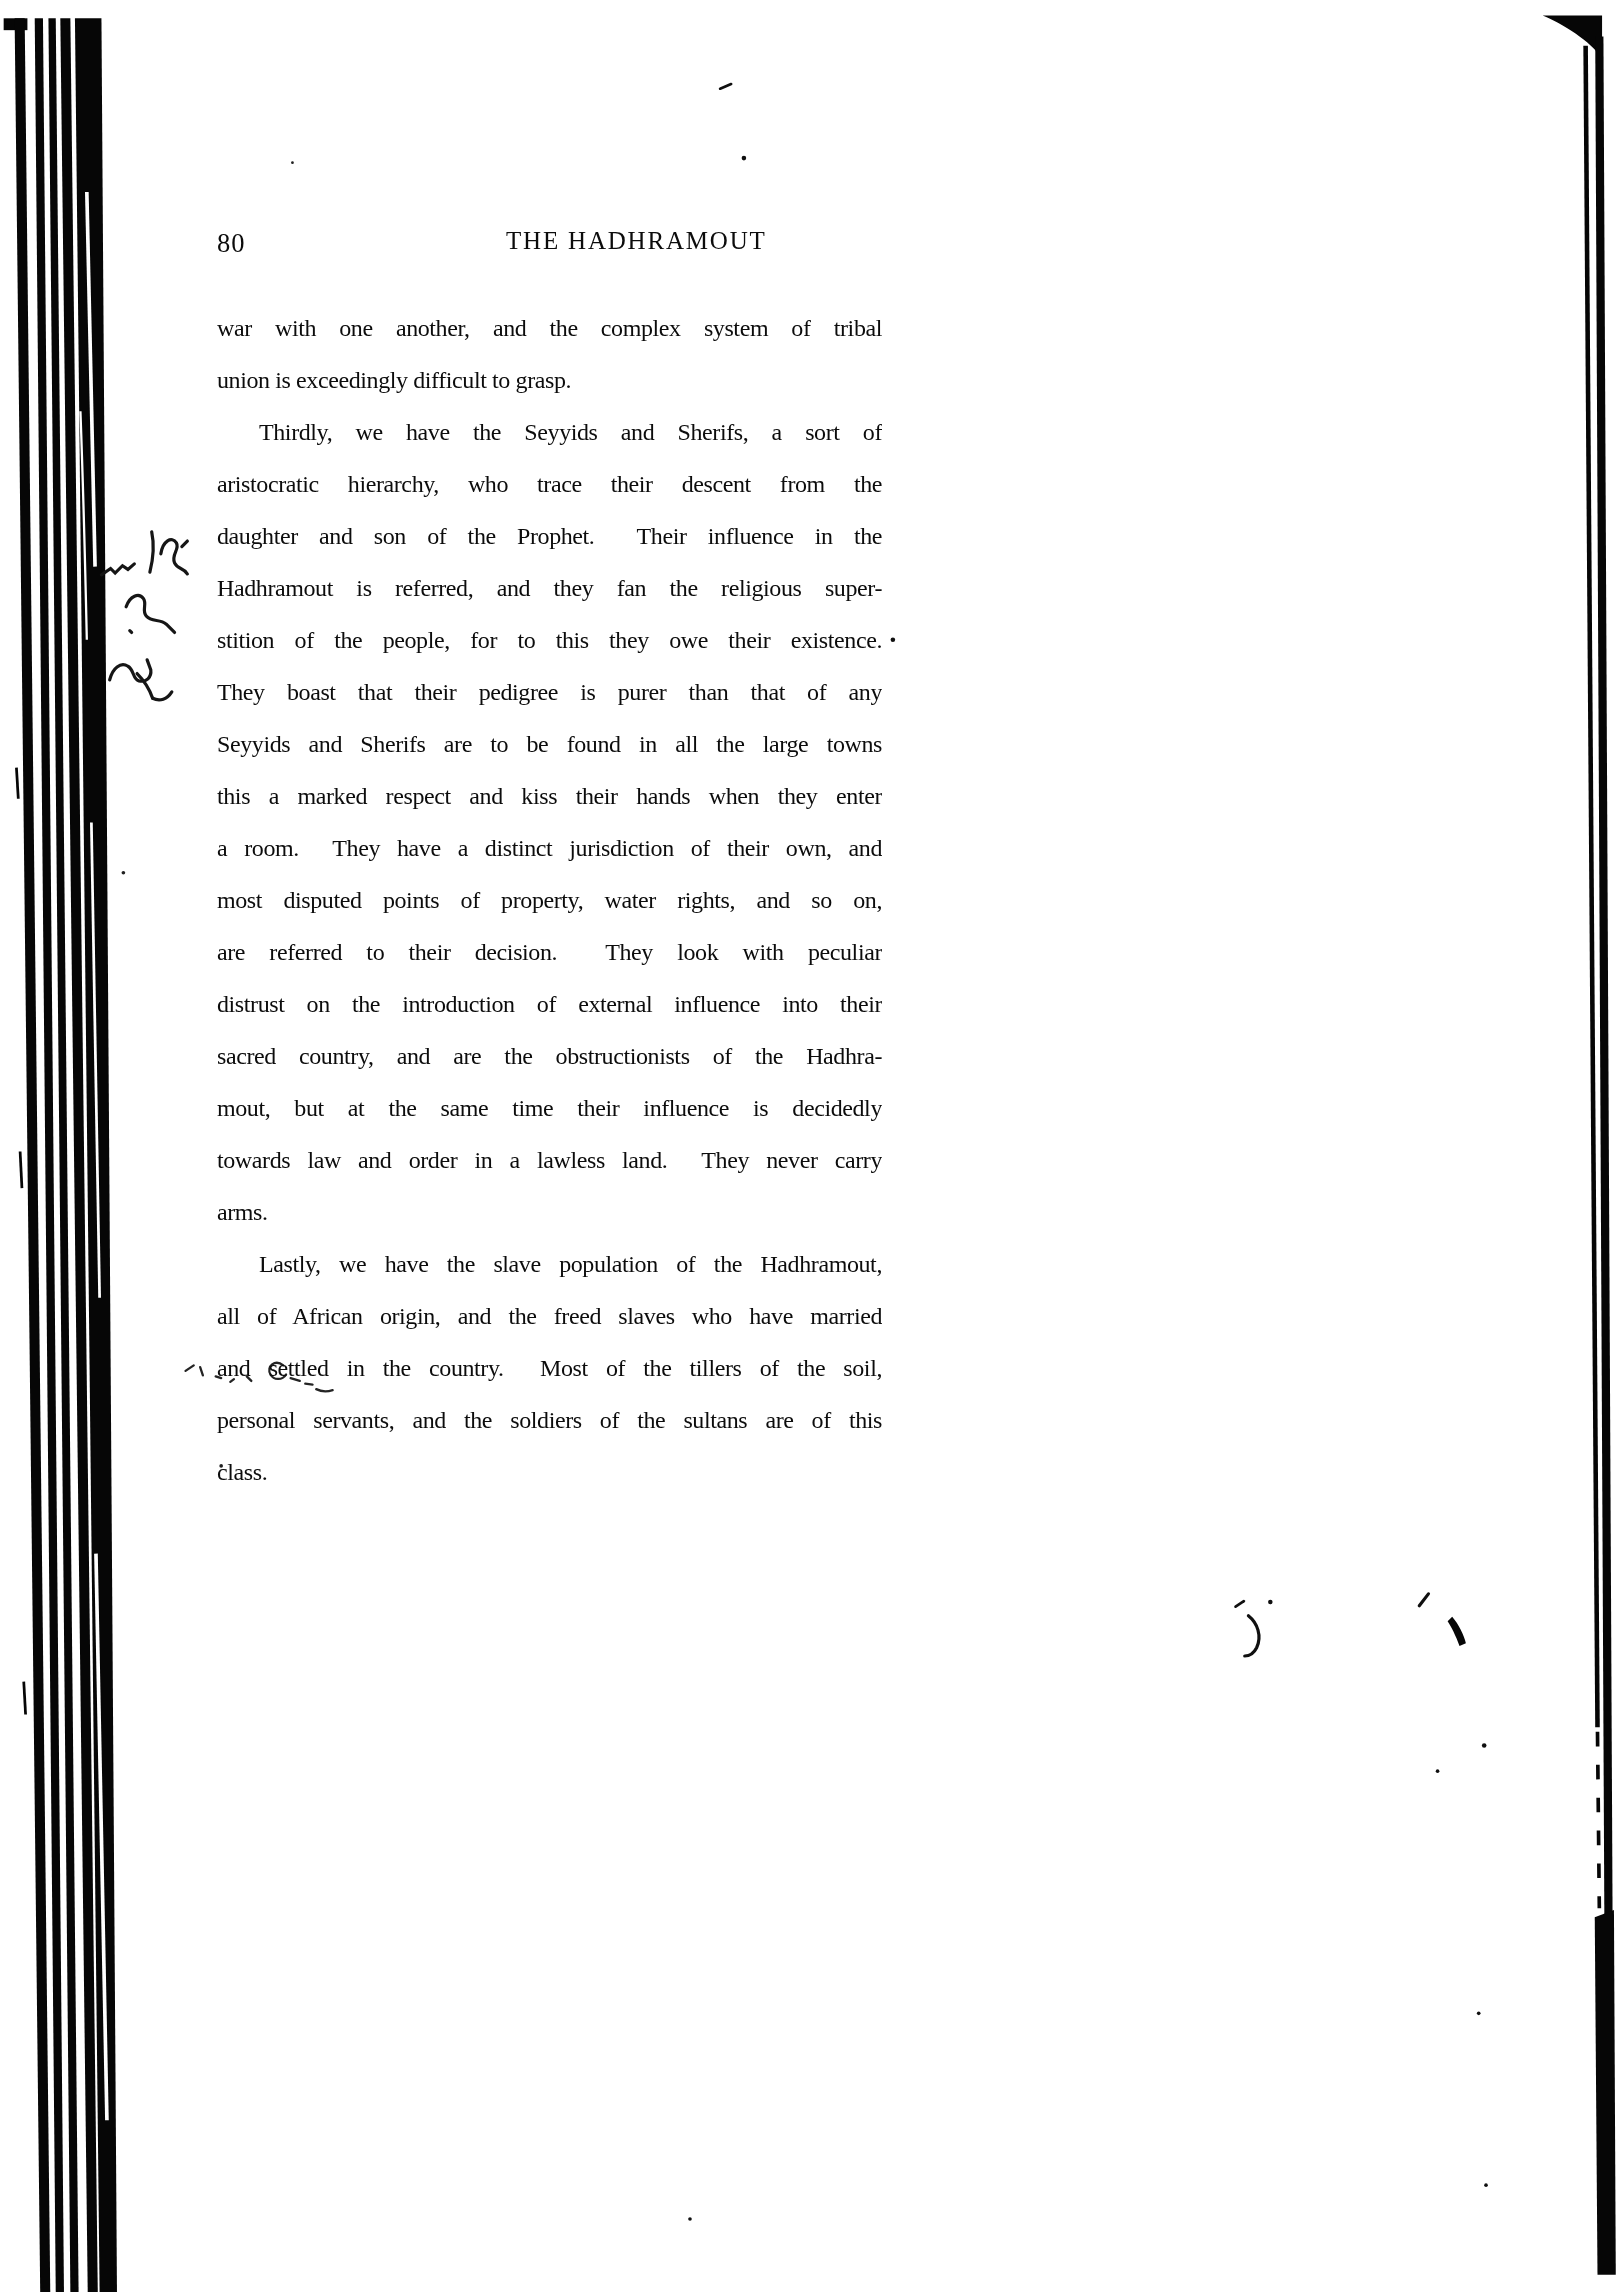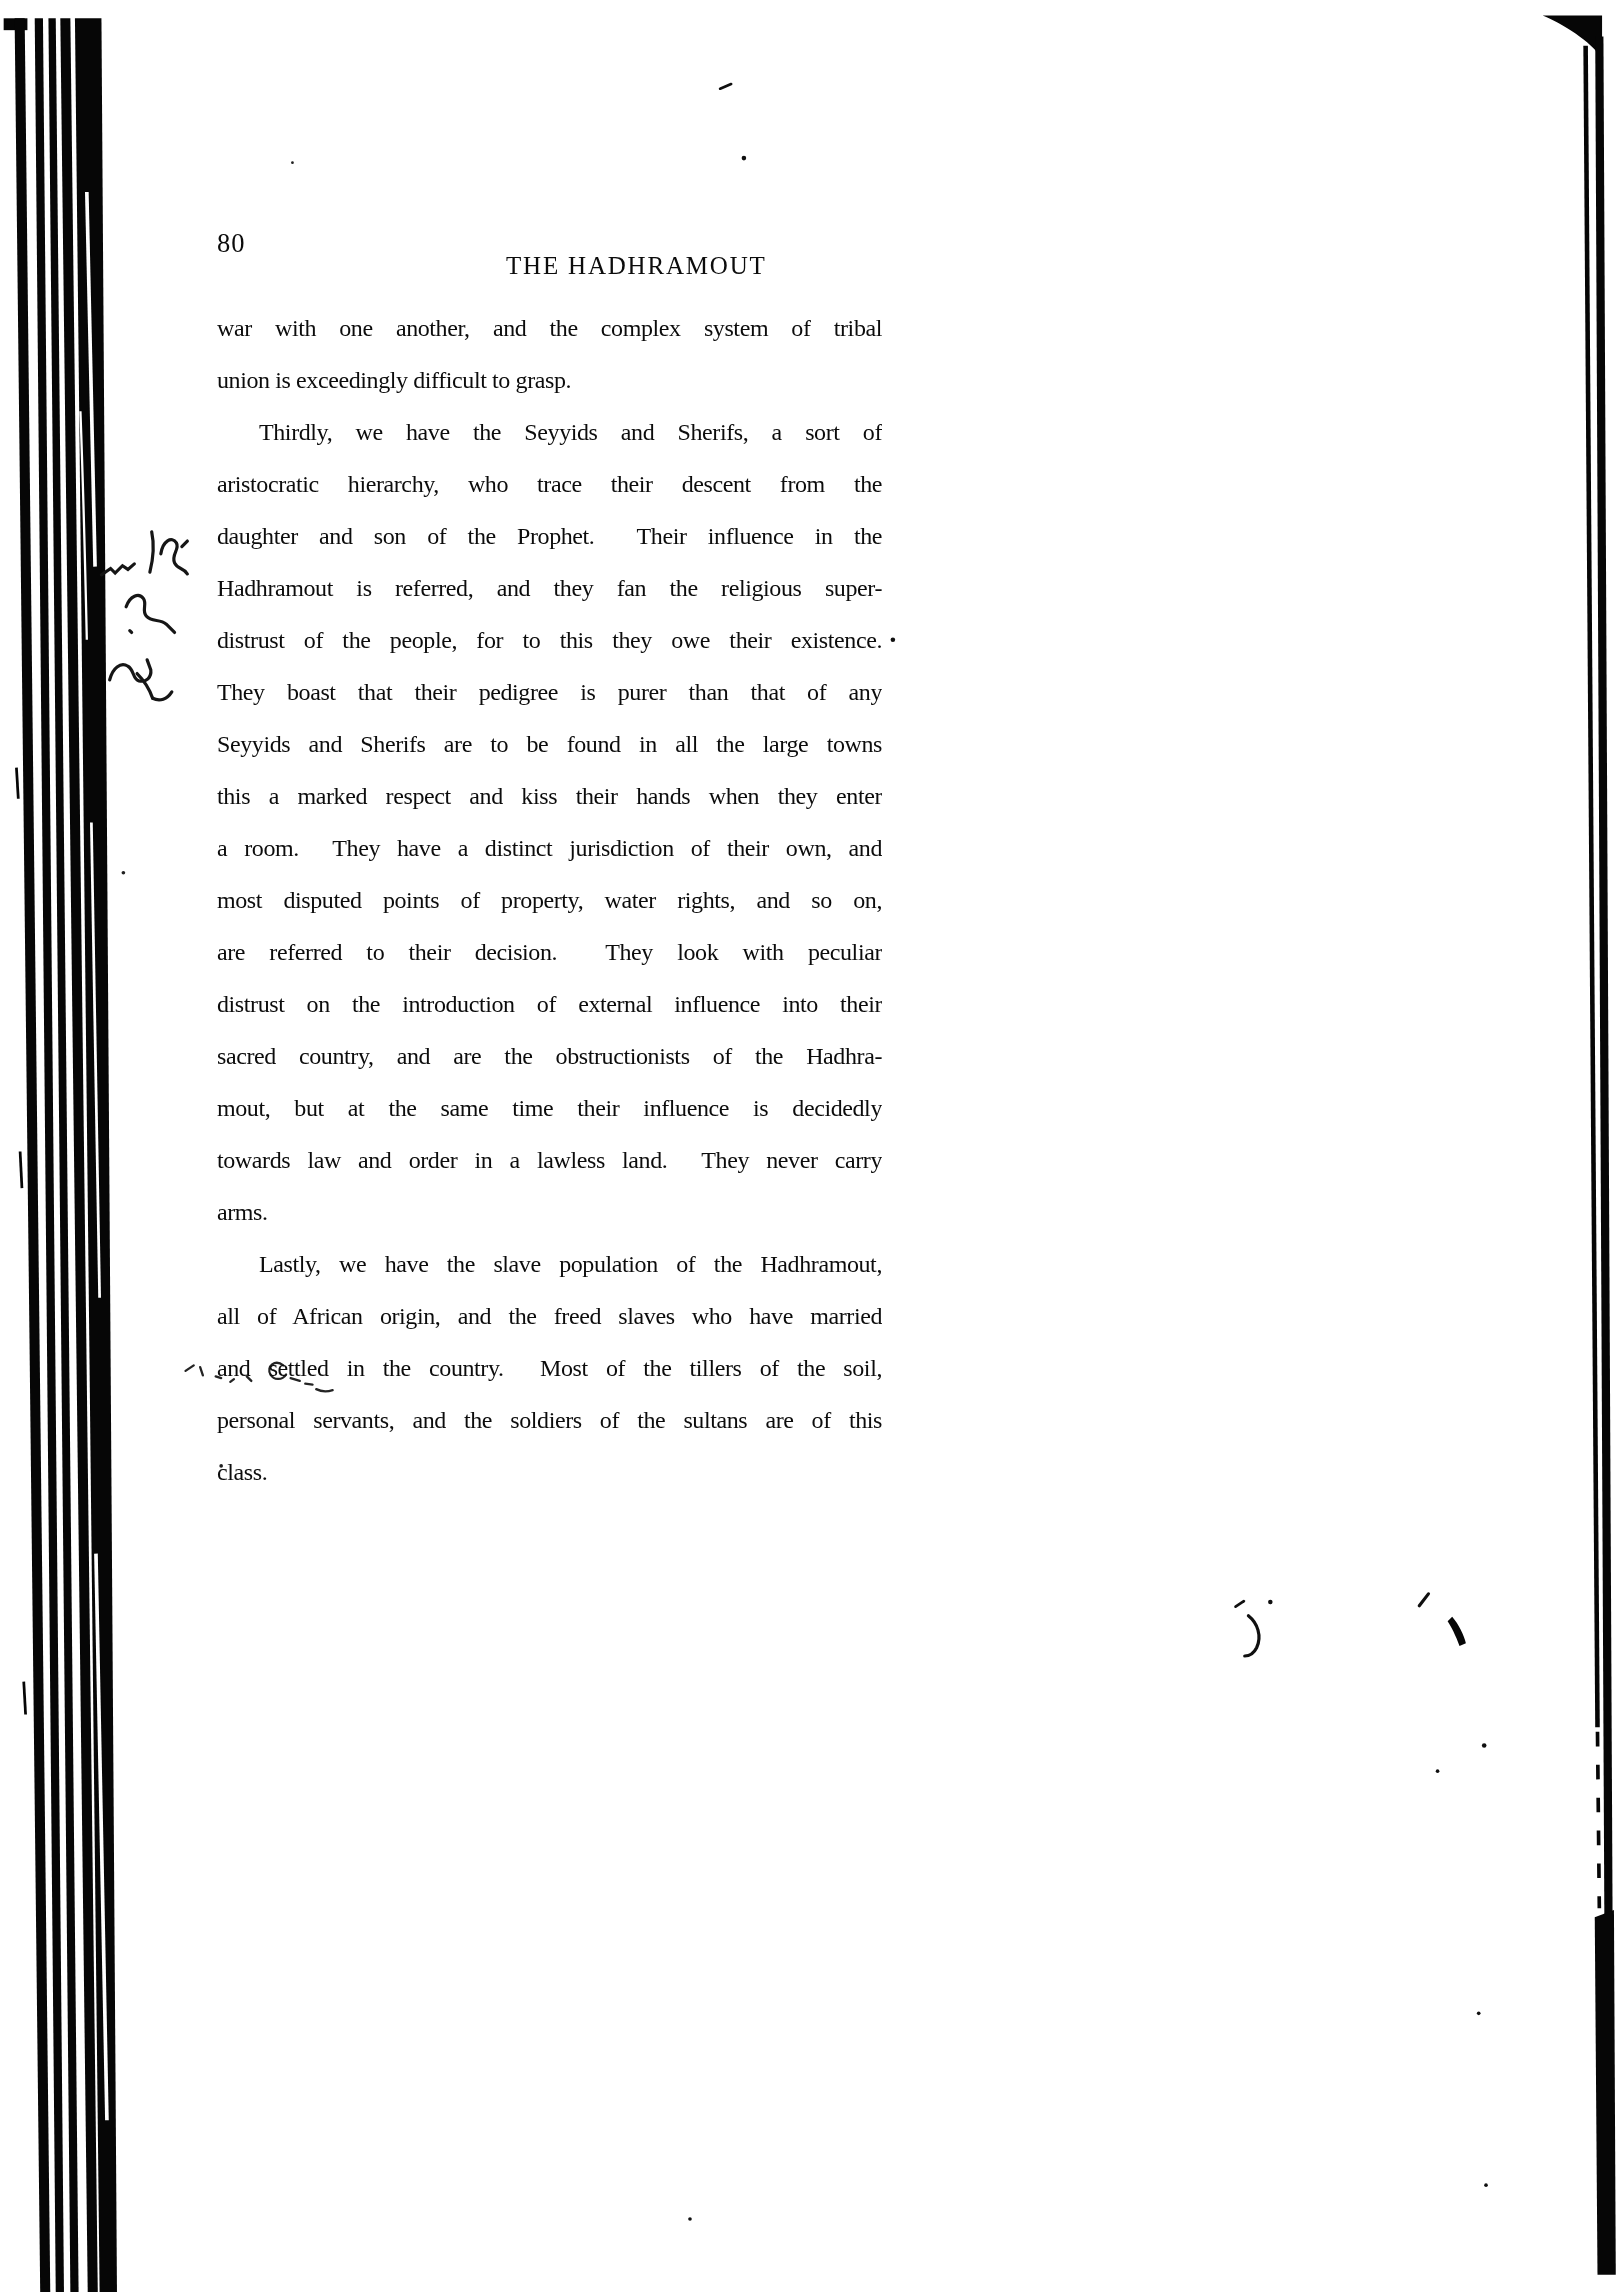--- a/index.html
+++ b/index.html
@@ -11,21 +11,21 @@
     font-family:"Liberation Serif", serif;
     color:#0c0c0c;
   }
   .artifact-svg{position:absolute;left:0;top:0;pointer-events:none;}
   .page-number{
     position:absolute;left:217px;top:228px;
     font-size:26.5px;letter-spacing:0.9px;
   }
   .page-header{
     position:absolute;left:506px;top:227px;width:238px;
-    font-size:25px;letter-spacing:1.8px;text-align:right;white-space:nowrap;margin-top:25px;
+    font-size:25px;letter-spacing:1.8px;text-align:right;white-space:nowrap;
   }
   .text-block{
     position:absolute;left:217px;top:302px;width:665px;
     font-size:24px;line-height:52px;letter-spacing:-0.4px;
   }
   .line{
     height:52px;overflow:hidden;
     text-align:justify;text-align-last:justify;
   }
   .line.no-justify{text-align:right;text-align-last:left;}
@@ -111,21 +111,21 @@
   <div class="page-header">THE HADHRAMOUT</div>
 
   <div class="text-block">
 
   <div class="line">war with one another, and the complex system of tribal</div>
       <div class="line no-justify">union is exceedingly difficult to grasp.</div>
       <div class="line indent">Thirdly, we have the Seyyids and Sherifs, a sort of</div>
       <div class="line">aristocratic hierarchy, who trace their descent from the</div>
       <div class="line">daughter and son of the Prophet.&nbsp; Their influence in the</div>
       <div class="line">Hadhramout is referred, and they fan the religious super-</div>
-      <div class="line">distrust of the people, for to this they owe their existence.</div>
+      <div class="line">stition of the people, for to this they owe their existence.</div>
       <div class="line">They boast that their pedigree is purer than that of any</div>
       <div class="line">Seyyids and Sherifs are to be found in all the large towns</div>
       <div class="line">this a marked respect and kiss their hands when they enter</div>
       <div class="line">a room.&nbsp; They have a distinct jurisdiction of their own, and</div>
       <div class="line">most disputed points of property, water rights, and so on,</div>
       <div class="line">are referred to their decision.&nbsp; They look with peculiar</div>
       <div class="line">distrust on the introduction of external influence into their</div>
       <div class="line">sacred country, and are the obstructionists of the Hadhra-</div>
       <div class="line">mout, but at the same time their influence is decidedly</div>
       <div class="line">towards law and order in a lawless land.&nbsp; They never carry</div>

